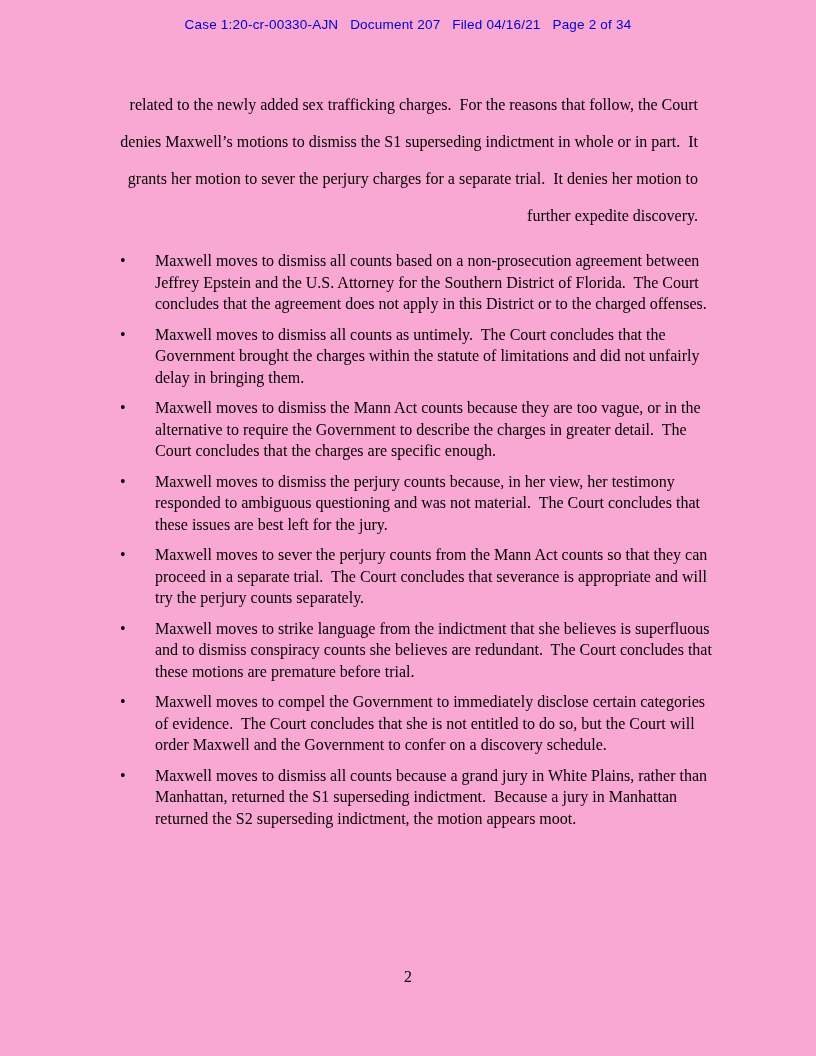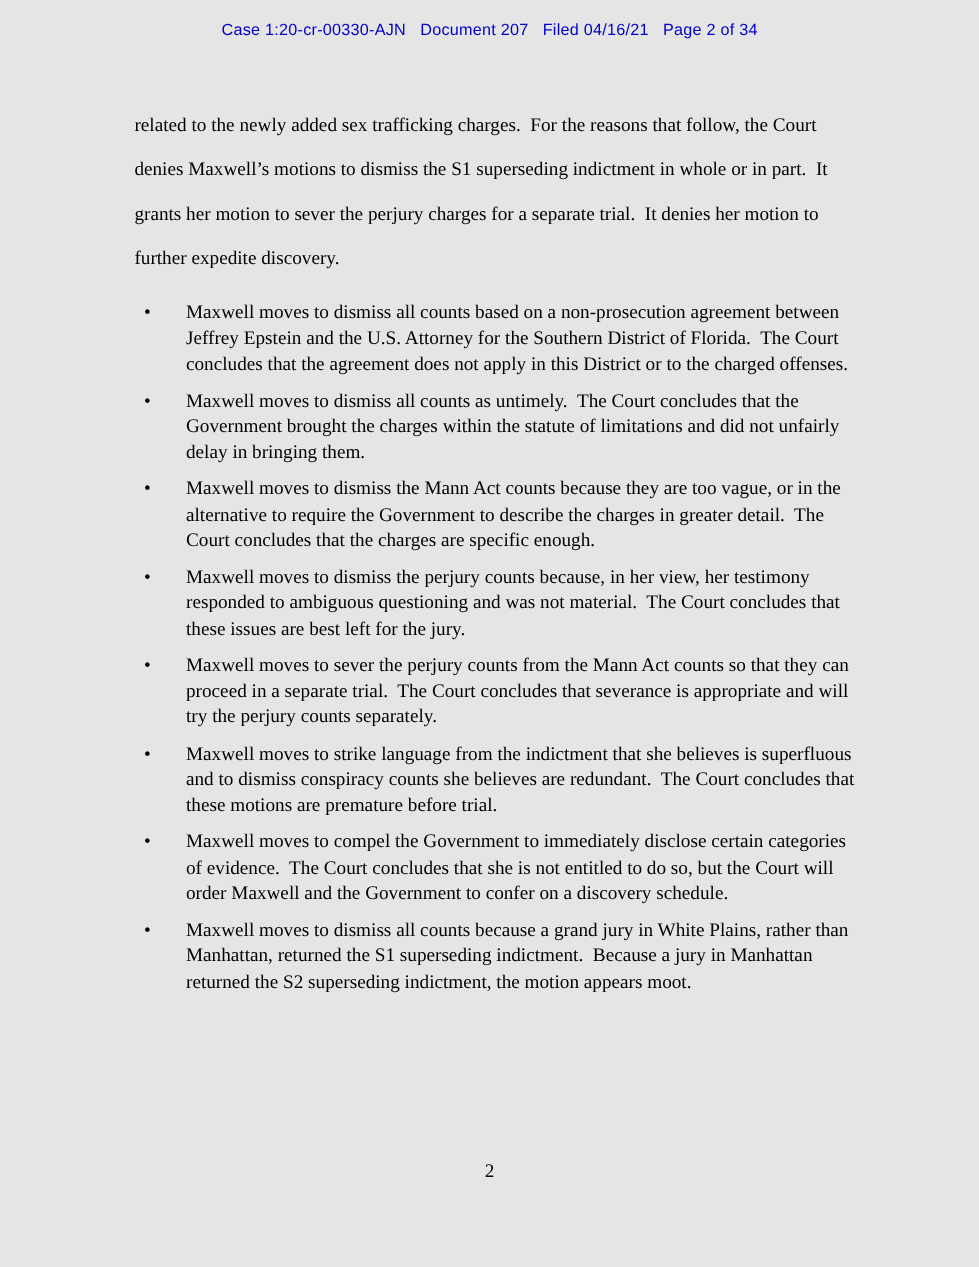--- a/index.html
+++ b/index.html
@@ -4,21 +4,21 @@
 <style>
   html, body {
     margin: 0;
     padding: 0;
     background: #ffffff;
   }
   .page {
     position: relative;
     width: 816px;
     height: 1056px;
-    background: #e5e5e5;
+    background: #f9a8d4;
     font-family: "Liberation Serif", "DejaVu Serif", serif;
     color: #000000;
     overflow: hidden;
   }
   .ecf-stamp {
     padding-top: 17px;
     text-align: center;
     font-family: "Liberation Sans", "DejaVu Sans", sans-serif;
     font-size: 13.5px;
     color: #0000cc;
@@ -27,21 +27,21 @@
   }
   .content {
     margin: 54px 102px 0 96px;
     width: 618px;
     font-size: 16px;
   }
   .para {
     margin: 16px;
     line-height: 37px;
     white-space: pre-wrap;
-    text-align: left;
+    text-align: right;
   }
   .para.indent {
     text-indent: 48px;
   }
   ul.bullets {
     list-style: none;
     margin: 8px 0 0 0;
     padding: 0;
   }
   ul.bullets li {

